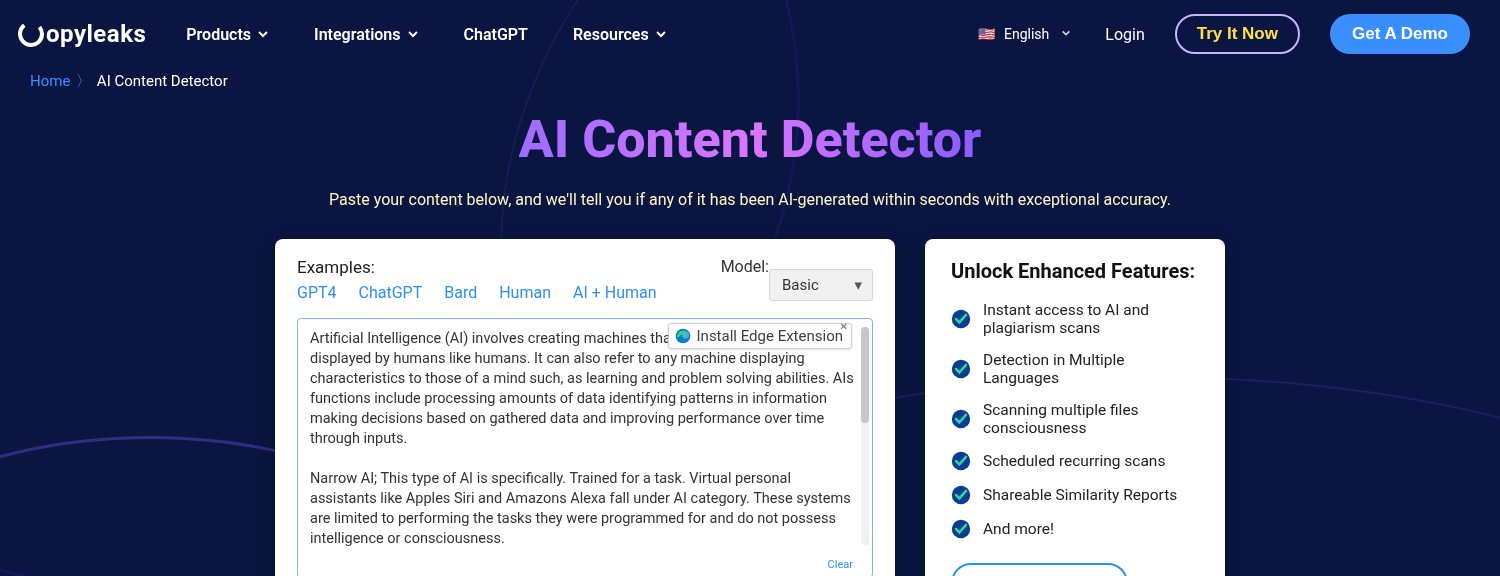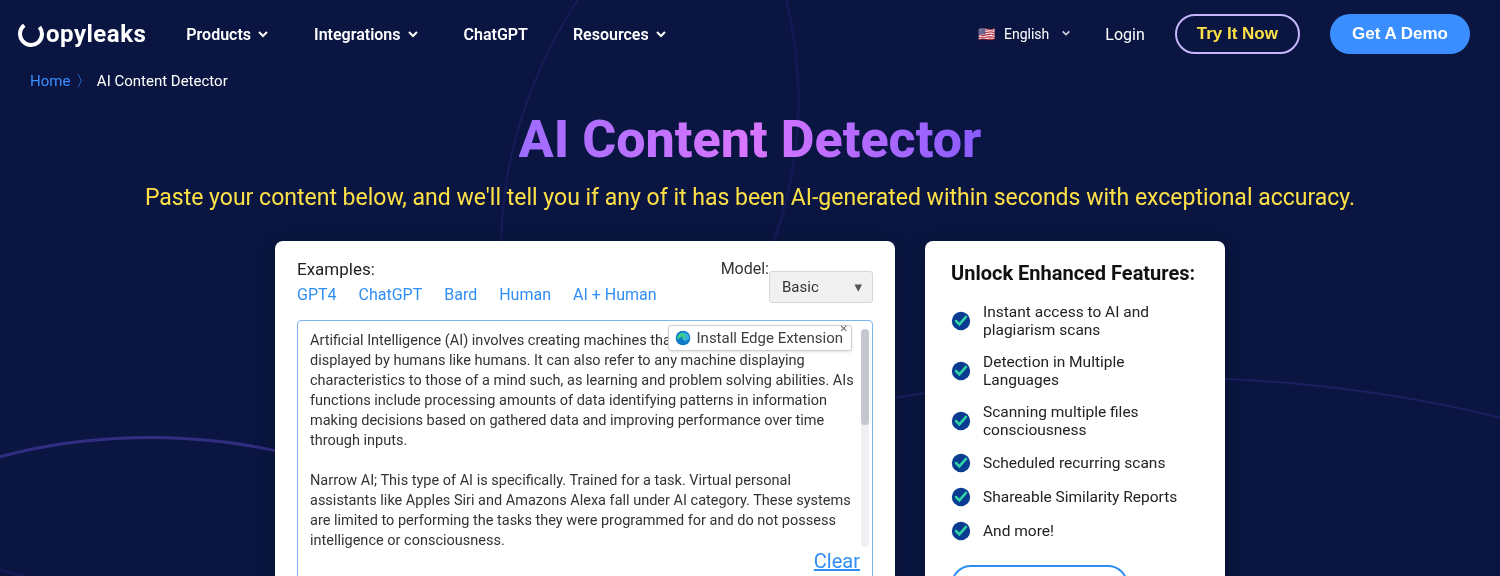--- a/index.html
+++ b/index.html
@@ -74,21 +74,21 @@
   .breadcrumb .current { color: #fff; }
 
   
   .hero { text-align: center; margin-top: 18px; position: relative; z-index: 5;}
   .hero h1 {
     font-size: 52px; font-weight: 800;
     background: linear-gradient(90deg, #9e6bff 0%, #d976ff 50%, #8a5cff 100%);
     -webkit-background-clip: text; background-clip: text; color: transparent;
     display: inline-block;
   }
-  .hero p { margin-top: 14px; font-size: 23px; color: #fde047; }
+  .hero p { margin-top: 20px; font-size: 16px; color: #fef9c3; }
 
   
   .cards {
     display: flex; gap: 30px; justify-content: center;
     margin-top: 30px; position: relative; z-index: 5;
   }
   .card {
     background: #fff; color: #1a1a1a; border-radius: 8px;
     box-shadow: 0 4px 20px rgba(0,0,0,0.25);
   }
@@ -118,22 +118,22 @@
   .textarea-content { font-size: 14.5px; line-height: 1.38; color: #333; white-space: pre-wrap; }
   .scroll-track {
     position: absolute; right: 3px; top: 8px; bottom: 32px; width: 8px;
     background: #eef0f3; border-radius: 4px;
   }
   .scroll-thumb {
     position: absolute; right: 3px; top: 8px; width: 8px; height: 96px;
     background: #c4c8ce; border-radius: 4px;
   }
   .clear-link {
-    position: absolute; right: 12px; bottom: 6px;
-    color: #2f8ef4; font-size: 20px; cursor: pointer; text-decoration: underline;
+    position: absolute; right: 19px; bottom: 6px;
+    color: #2f8ef4; font-size: 11px; cursor: pointer;
   }
 
   .ext-popup {
     position: absolute; top: 4px; right: 20px;
     background: #fff; border: 1px solid #d0d0d0; border-radius: 3px;
     padding: 3px 8px 3px 6px; display: flex; align-items: center; gap: 6px;
     box-shadow: 0 1px 3px rgba(0,0,0,0.12);
   }
   .ext-popup .edge-icon { width:16px; height:16px; }
   .ext-popup .ext-text { color: #404040; font-size: 15px; cursor:pointer;}

